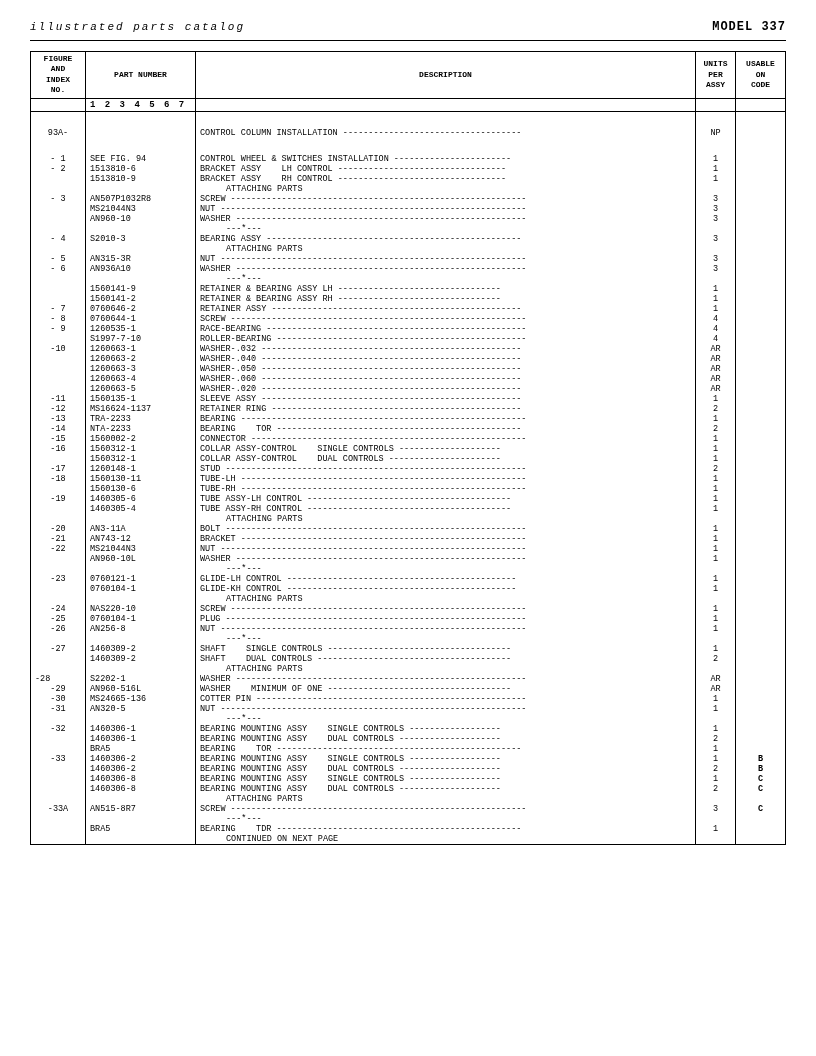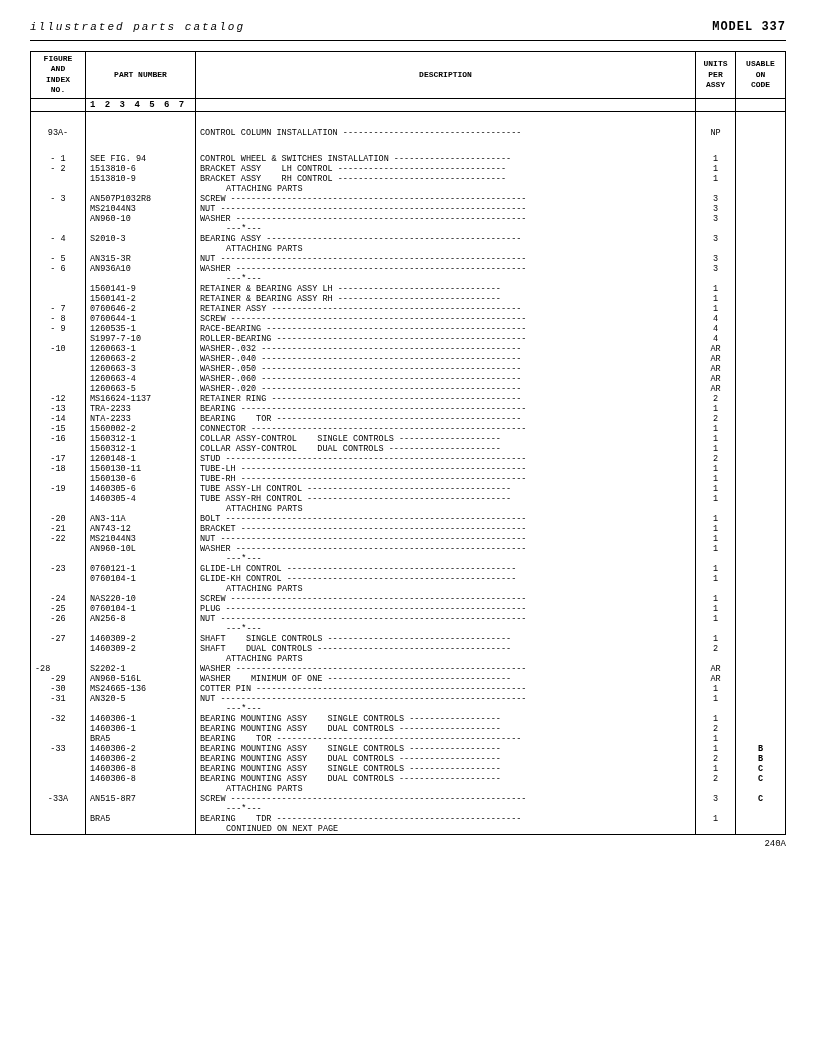--- a/index.html
+++ b/index.html
@@ -292,20 +292,27 @@
     <td style="border-left:1px solid #000; border-right:1px solid #000; padding:0px 4px; text-align:center; font-size:8.5px; font-weight:bold;"></td>
   </tr>
         <tr>
     <td style="border-left:1px solid #000; border-right:1px solid #000; padding:0px 4px; text-align:center; font-size:8.5px;"></td>
     <td style="border-left:1px solid #000; border-right:1px solid #000; padding:0px 4px; font-size:8.5px;">1260663-5</td>
     <td style="border-left:1px solid #000; border-right:1px solid #000; padding:0px 4px; font-size:8.5px; white-space:pre;">WASHER-.020 ---------------------------------------------------</td>
     <td style="border-left:1px solid #000; border-right:1px solid #000; padding:0px 4px; text-align:center; font-size:8.5px;">AR</td>
     <td style="border-left:1px solid #000; border-right:1px solid #000; padding:0px 4px; text-align:center; font-size:8.5px; font-weight:bold;"></td>
   </tr>
         <tr>
+    <td style="border-left:1px solid #000; border-right:1px solid #000; padding:0px 4px; text-align:center; font-size:8.5px;">-11</td>
+    <td style="border-left:1px solid #000; border-right:1px solid #000; padding:0px 4px; font-size:8.5px;">1560135-1</td>
+    <td style="border-left:1px solid #000; border-right:1px solid #000; padding:0px 4px; font-size:8.5px; white-space:pre;">SLEEVE ASSY ---------------------------------------------------</td>
+    <td style="border-left:1px solid #000; border-right:1px solid #000; padding:0px 4px; text-align:center; font-size:8.5px;">1</td>
+    <td style="border-left:1px solid #000; border-right:1px solid #000; padding:0px 4px; text-align:center; font-size:8.5px; font-weight:bold;"></td>
+  </tr>
+        <tr>
     <td style="border-left:1px solid #000; border-right:1px solid #000; padding:0px 4px; text-align:center; font-size:8.5px;">-12</td>
     <td style="border-left:1px solid #000; border-right:1px solid #000; padding:0px 4px; font-size:8.5px;">MS16624-1137</td>
     <td style="border-left:1px solid #000; border-right:1px solid #000; padding:0px 4px; font-size:8.5px; white-space:pre;">RETAINER RING -------------------------------------------------</td>
     <td style="border-left:1px solid #000; border-right:1px solid #000; padding:0px 4px; text-align:center; font-size:8.5px;">2</td>
     <td style="border-left:1px solid #000; border-right:1px solid #000; padding:0px 4px; text-align:center; font-size:8.5px; font-weight:bold;"></td>
   </tr>
         <tr>
     <td style="border-left:1px solid #000; border-right:1px solid #000; padding:0px 4px; text-align:center; font-size:8.5px;">-13</td>
     <td style="border-left:1px solid #000; border-right:1px solid #000; padding:0px 4px; font-size:8.5px;">TRA-2233</td>
     <td style="border-left:1px solid #000; border-right:1px solid #000; padding:0px 4px; font-size:8.5px; white-space:pre;">BEARING --------------------------------------------------------</td>
@@ -609,16 +616,13 @@
         <tr>
     <td style="border-left: 1px solid rgb(0, 0, 0); border-right: 1px solid rgb(0, 0, 0); padding: 0px 4px; text-align: center; font-size: 8.5px; border-bottom: 1px solid rgb(0, 0, 0);"></td>
     <td style="border-left: 1px solid rgb(0, 0, 0); border-right: 1px solid rgb(0, 0, 0); padding: 0px 4px; font-size: 8.5px; border-bottom: 1px solid rgb(0, 0, 0);"></td>
     <td style="border-left: 1px solid rgb(0, 0, 0); border-right: 1px solid rgb(0, 0, 0); padding: 0px 4px 0px 30px; font-size: 8.5px; white-space: pre; border-bottom: 1px solid rgb(0, 0, 0);">CONTINUED ON NEXT PAGE</td>
     <td style="border-left: 1px solid rgb(0, 0, 0); border-right: 1px solid rgb(0, 0, 0); padding: 0px 4px; text-align: center; font-size: 8.5px; border-bottom: 1px solid rgb(0, 0, 0);"></td>
     <td style="border-left: 1px solid rgb(0, 0, 0); border-right: 1px solid rgb(0, 0, 0); padding: 0px 4px; text-align: center; font-size: 8.5px; font-weight: bold; border-bottom: 1px solid rgb(0, 0, 0);"></td>
   </tr>
       </tbody>
   </table>
 
-  <div class="footer-area">
-    <span>240A</span>
-  </div>
 </div>
 
 </body></html>

